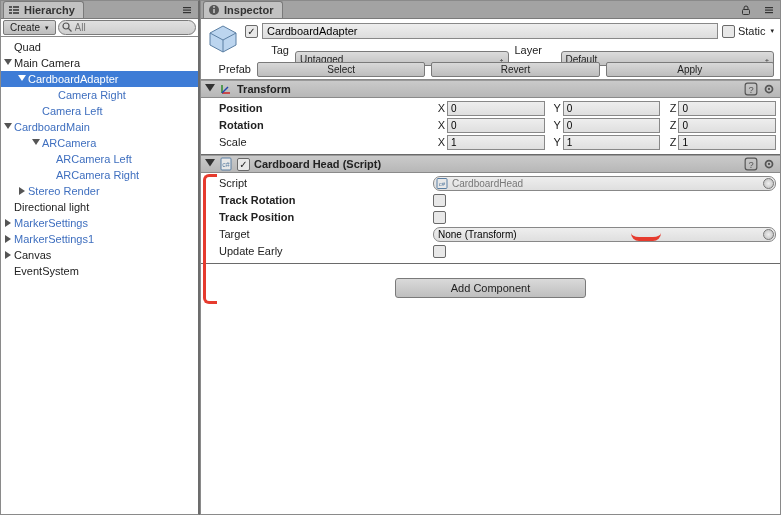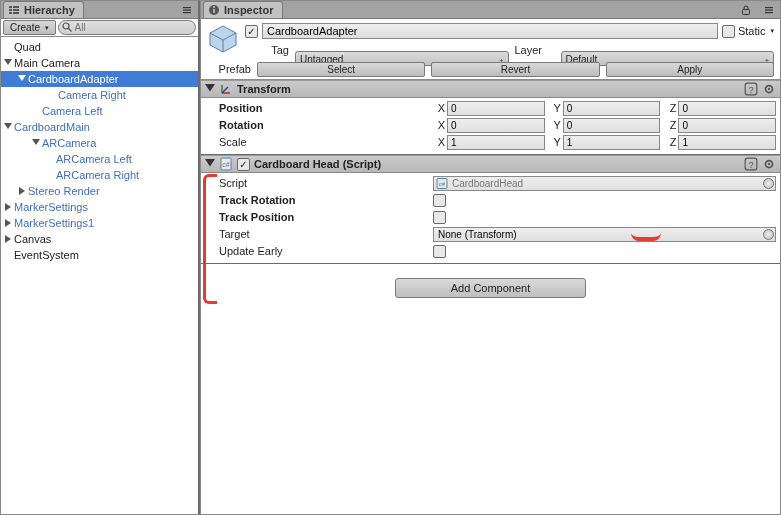--- a/index.html
+++ b/index.html
@@ -53,21 +53,21 @@
   .comp-body { padding: 2px 4px 4px 18px; display:flex; flex-direction:column; gap:1px; }
   .prop { display:flex; align-items:center; height:16px; gap:4px; }
   .prop .plabel { width: 210px; font-size:11px; }
   .prop .plabel.bold { font-weight:bold; }
   .xyz { flex:1; display:flex; gap:4px; align-items:center; }
   .xyz .axis { width:14px; text-align:right; font-size:11px; }
   .xyz input, .objfield { height:15px; border:1px solid #888; background:linear-gradient(#eee,#dfdfdf); padding:0 3px; font-size:10px; width: 100%; outline:none; }
   .xyz .pair { flex:1; display:flex; align-items:center; gap:2px; }
   .objfield-wrap { flex:1; display:flex; align-items:center; position:relative; }
   .objfield-wrap .picker { position:absolute; right:2px; top:2px; width:11px; height:11px; border-radius:50%; border:1px solid #777; background:radial-gradient(#eee,#bbb); }
-  .objfield { padding-left:18px; }
+  .objfield { padding-left:18px;border-radius:7px; }
   .objfield.none { padding-left:4px; }
   .scripticon { position:absolute; left:3px; top:2px; width:12px; height:11px; }
 
   .addcomp { margin: 14px auto 0 auto; width: 191px; height: 20px; background:linear-gradient(#dadada,#bfbfbf); border:1px solid #7a7a7a; border-radius:3px; display:flex; align-items:center; justify-content:center; font-size:11px; }
 
   .redmark { position:absolute; pointer-events:none; }
   .red-bracket { left:2px; top:173px; width:14px; height:130px; border:3px solid #e63b2e; border-right:none; border-radius: 6px 0 0 6px;}
   .red-under { left:430px; top:232px; width:30px; height:8px; border-bottom:4px solid #e63b2e; border-radius: 0 0 8px 8px;}
 
   svg { display:block; }
@@ -170,20 +170,24 @@
           <span class="label">ARCamera Right</span>
         </div>
         <div class="node prefab" style="padding-left: 16px;">
           <span class="arrow">
             <svg viewBox="0 0 8 8">
               <polygon points="1,0 7,4 1,8" fill="#555"></polygon>
             </svg>
           </span>
           <span class="label">Stereo Render</span>
         </div>
+        <div class="node" style="padding-left: 2px;">
+          <span class="arrow"></span>
+          <span class="label">Directional light</span>
+        </div>
         <div class="node prefab" style="padding-left: 2px;">
           <span class="arrow">
             <svg viewBox="0 0 8 8">
               <polygon points="1,0 7,4 1,8" fill="#555"></polygon>
             </svg>
           </span>
           <span class="label">MarkerSettings</span>
         </div>
         <div class="node prefab" style="padding-left: 2px;">
           <span class="arrow">

